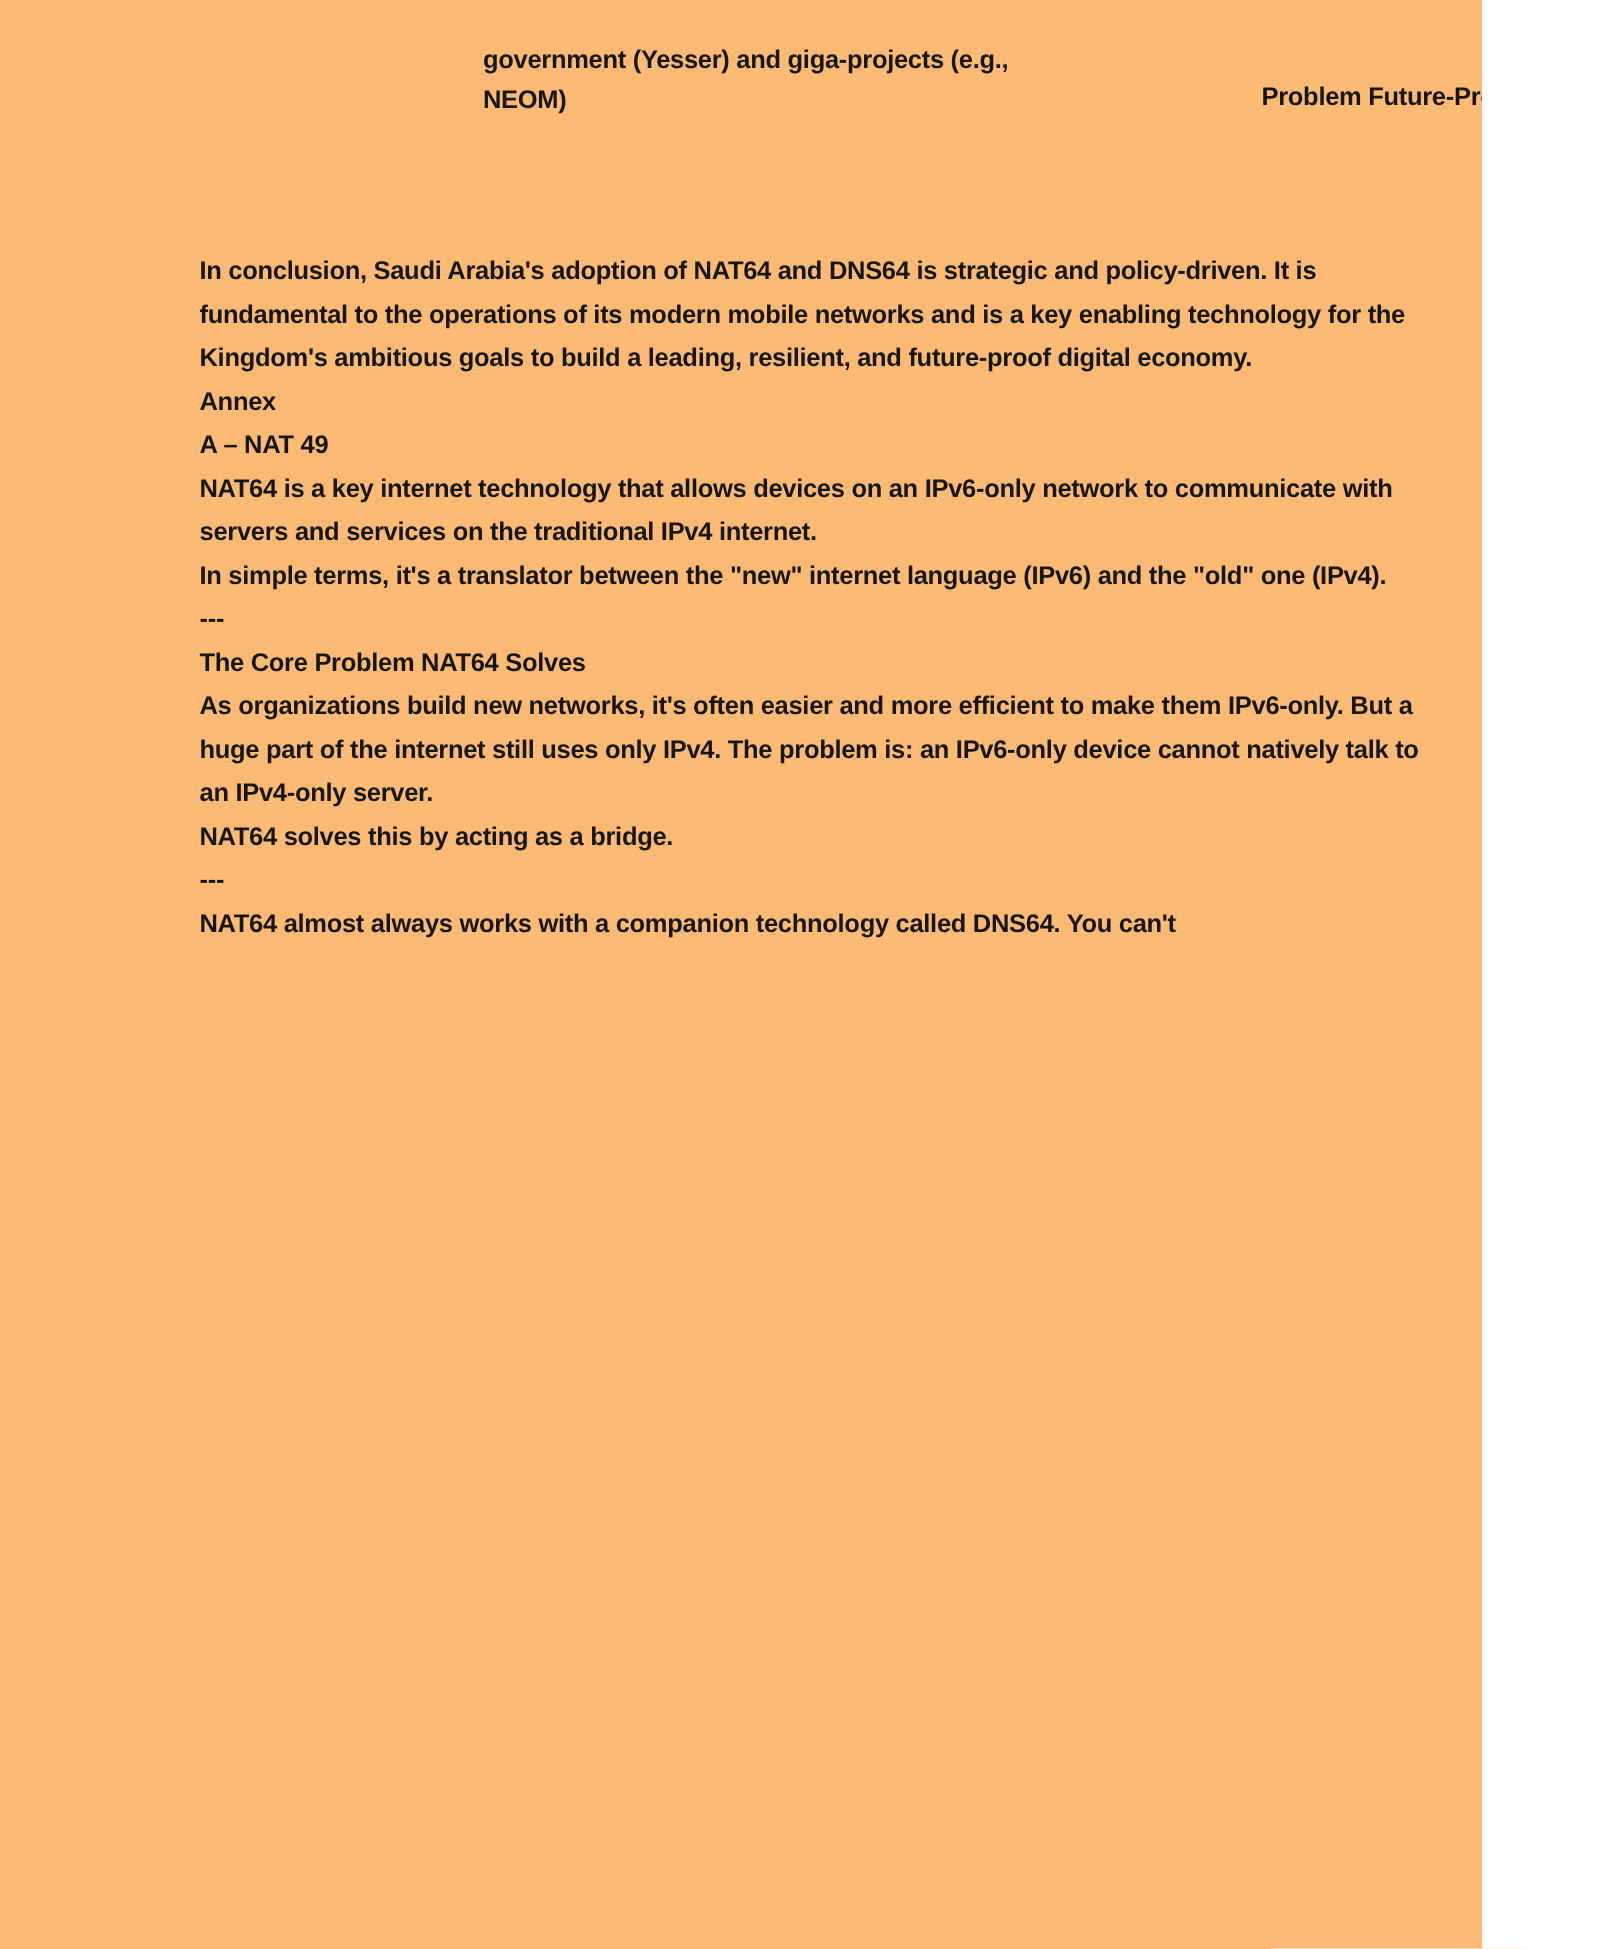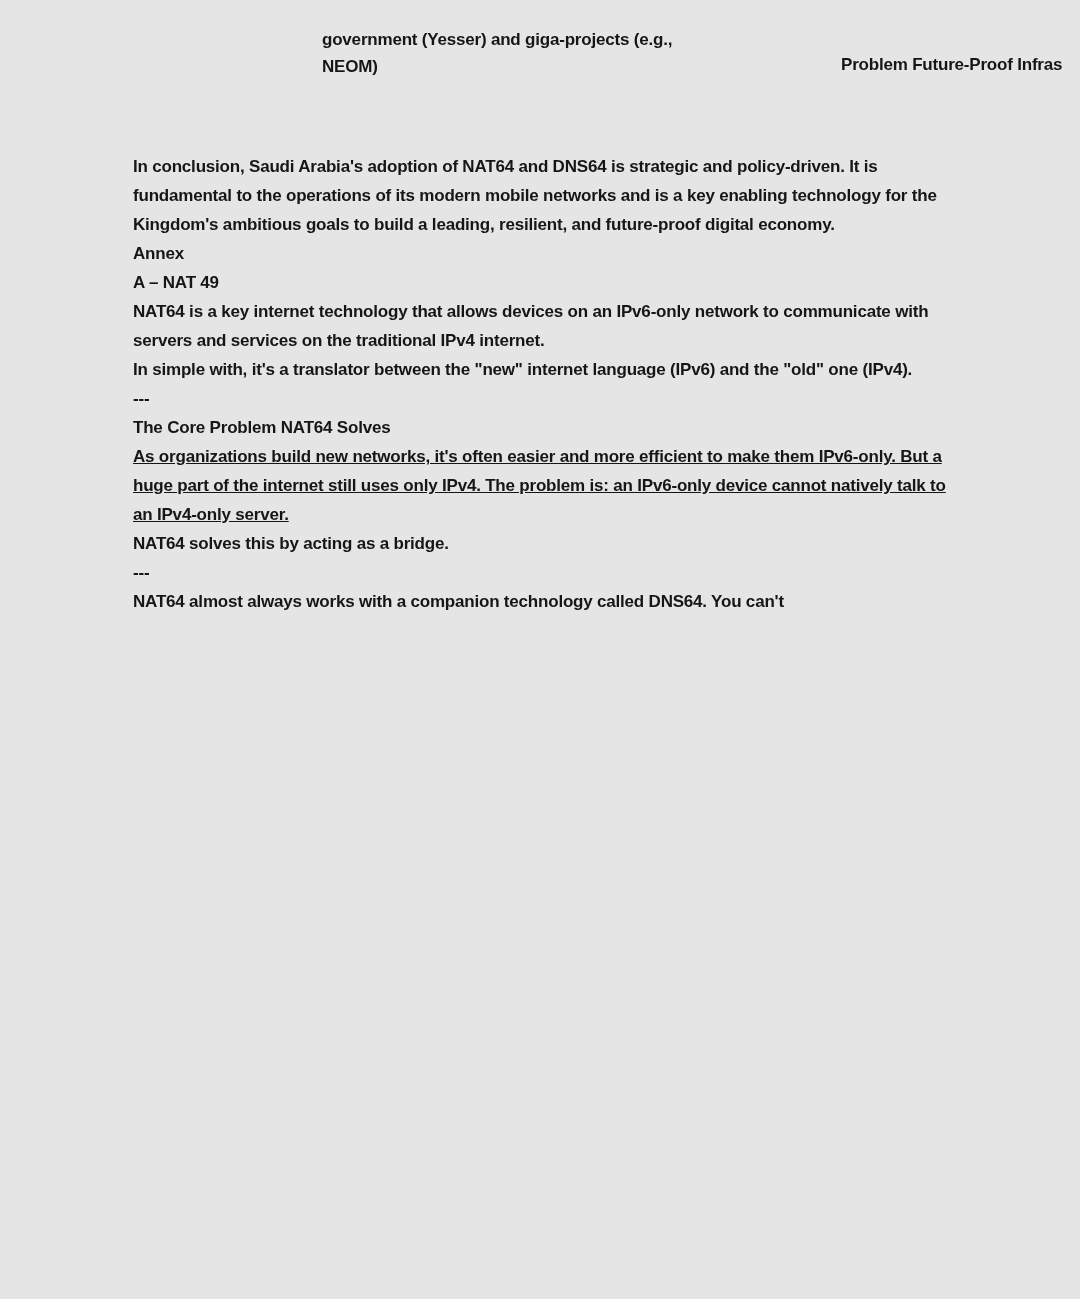--- a/index.html
+++ b/index.html
@@ -2,23 +2,23 @@
 <html><head>
 <meta charset="utf-8">
 <style>
   html, body {
     margin: 0;
     padding: 0;
     background: #ffffff;
   }
   .page {
     position: relative;
-    width: 1080px;
+    width: 988px;
     height: 1299px;
-    background: #e5e5e5;
+    background: #fdba74;
     overflow: hidden;
     font-family: "Liberation Sans", sans-serif;
     font-weight: 700;
     color: #161616;
   }
   
   .header-left {
     position: absolute;
     left: 322px;
     top: 26px;
@@ -33,21 +33,21 @@
     top: 51px;
     font-size: 17px;
     line-height: 27px;
     letter-spacing: -0.2px;
     white-space: nowrap;
   }
   
   .content {
     position: absolute;
     left: 133px;
-    top: 152px;
+    top: 166px;
     width: 820px;
     font-size: 17px;
     line-height: 29px;
     letter-spacing: -0.2px;
   }
   .content p,
   .content h2,
   .content h3,
   .content .divider {
     margin: 0;
@@ -63,21 +63,21 @@
     font-size: 26px;
     line-height: 36px;
     font-weight: 700;
     letter-spacing: -0.2px;
   }
   .para-nat64-intro  { margin-bottom: 28px; }
   .para-simple-terms { margin-bottom: 26px; }
   .divider-1         { margin-bottom: 31px; }
   .heading-core      { margin-bottom: 29px; }
   .para-running-out  { margin-bottom: 27px; }
-  .para-organizations{ margin-bottom: 27px; text-decoration: underline; }
+  .para-organizations{ margin-bottom: 27px; }
   .para-bridge       { margin-bottom: 27px; }
   .divider-2         { margin-bottom: 30px; }
   .heading-how       { margin-bottom: 28px; }
   .para-dns64        { margin-bottom: 0; }
 </style>
 </head>
 <body>
 
 <div class="page">
 
@@ -91,21 +91,21 @@
   <div class="content">
 
     <p class="para-conclusion">In conclusion, Saudi Arabia's adoption of NAT64 and DNS64 is strategic and policy-driven. It is fundamental to the operations of its modern mobile networks and is a key enabling technology for the Kingdom's ambitious goals to build a leading, resilient, and future-proof digital economy.</p>
 
     <p class="annex-label">Annex</p>
 
     <h2 class="annex-title">A – NAT 49</h2>
 
     <p class="para-nat64-intro">NAT64 is a key internet technology that allows devices on an IPv6-only network to communicate with servers and services on the traditional IPv4 internet.</p>
 
-    <p class="para-simple-terms">In simple with, it's a translator between the "new" internet language (IPv6) and the "old" one (IPv4).</p>
+    <p class="para-simple-terms">In simple terms, it's a translator between the "new" internet language (IPv6) and the "old" one (IPv4).</p>
 
     <p class="divider divider-1">---</p>
 
     <h3 class="heading-core">The Core Problem NAT64 Solves</h3>
 
 
     <p class="para-organizations">As organizations build new networks, it's often easier and more efficient to make them IPv6-only. But a huge part of the internet still uses only IPv4. The problem is: an IPv6-only device cannot natively talk to an IPv4-only server.</p>
 
     <p class="para-bridge">NAT64 solves this by acting as a bridge.</p>
 

